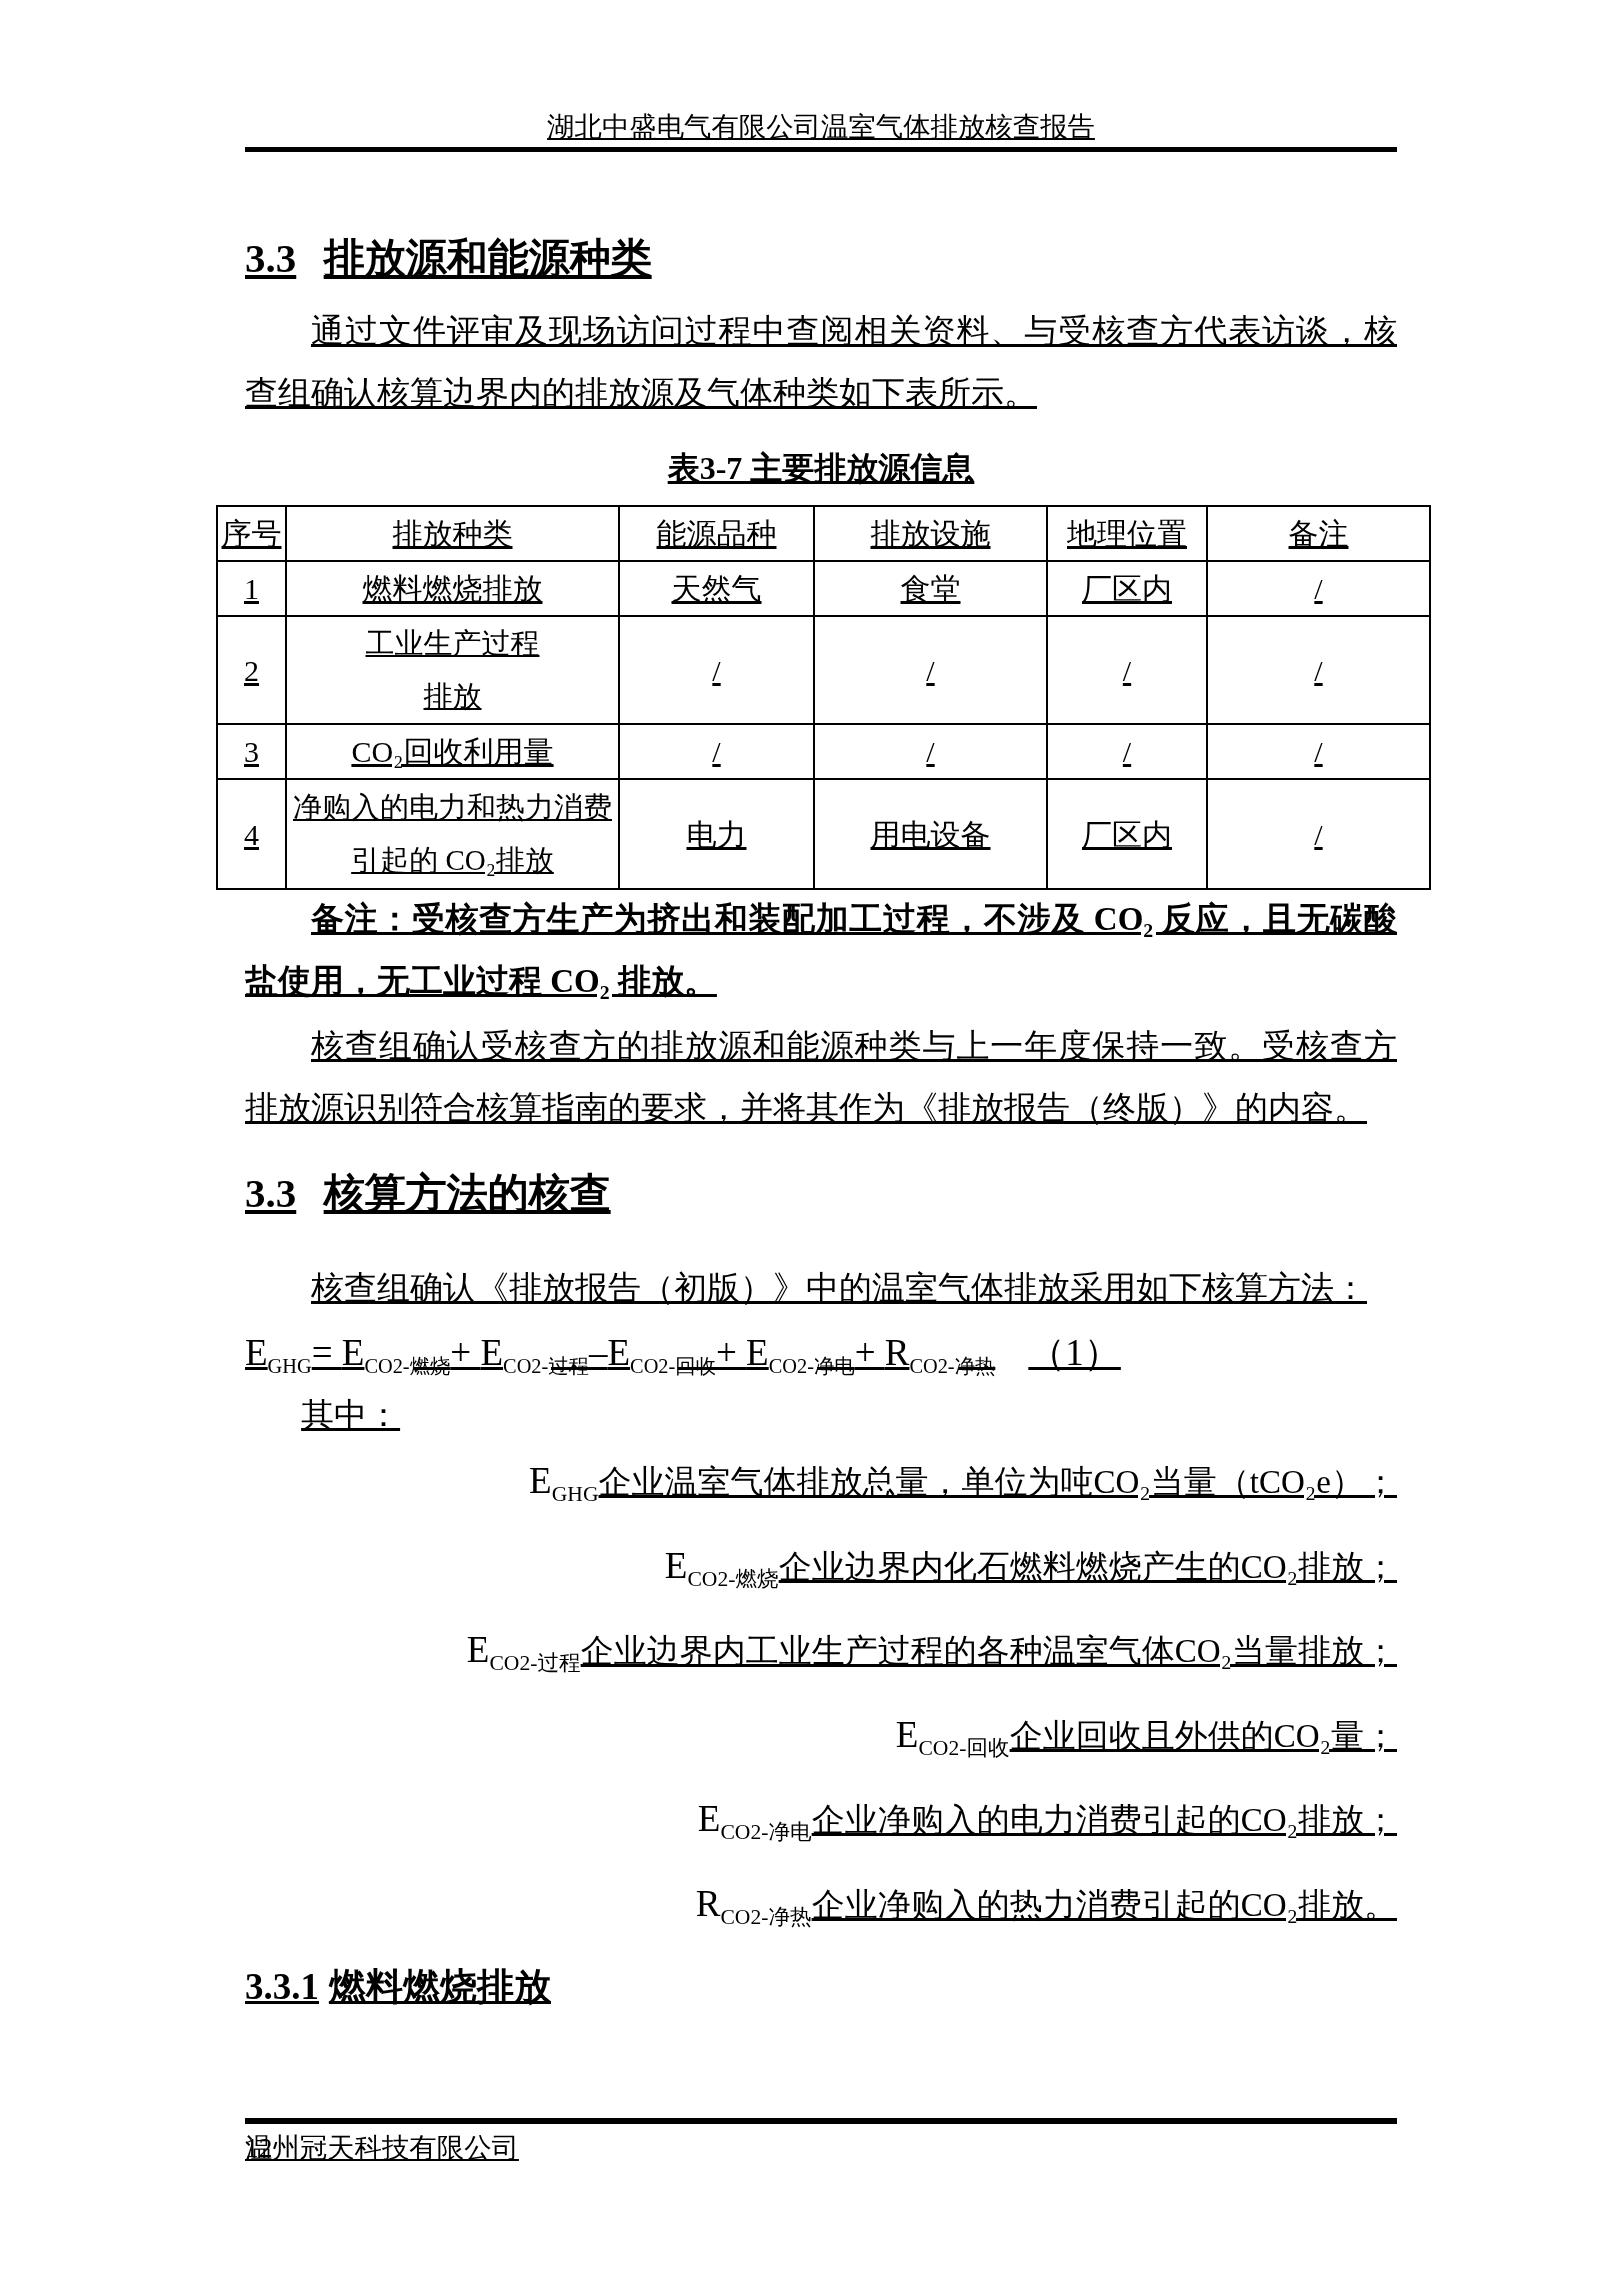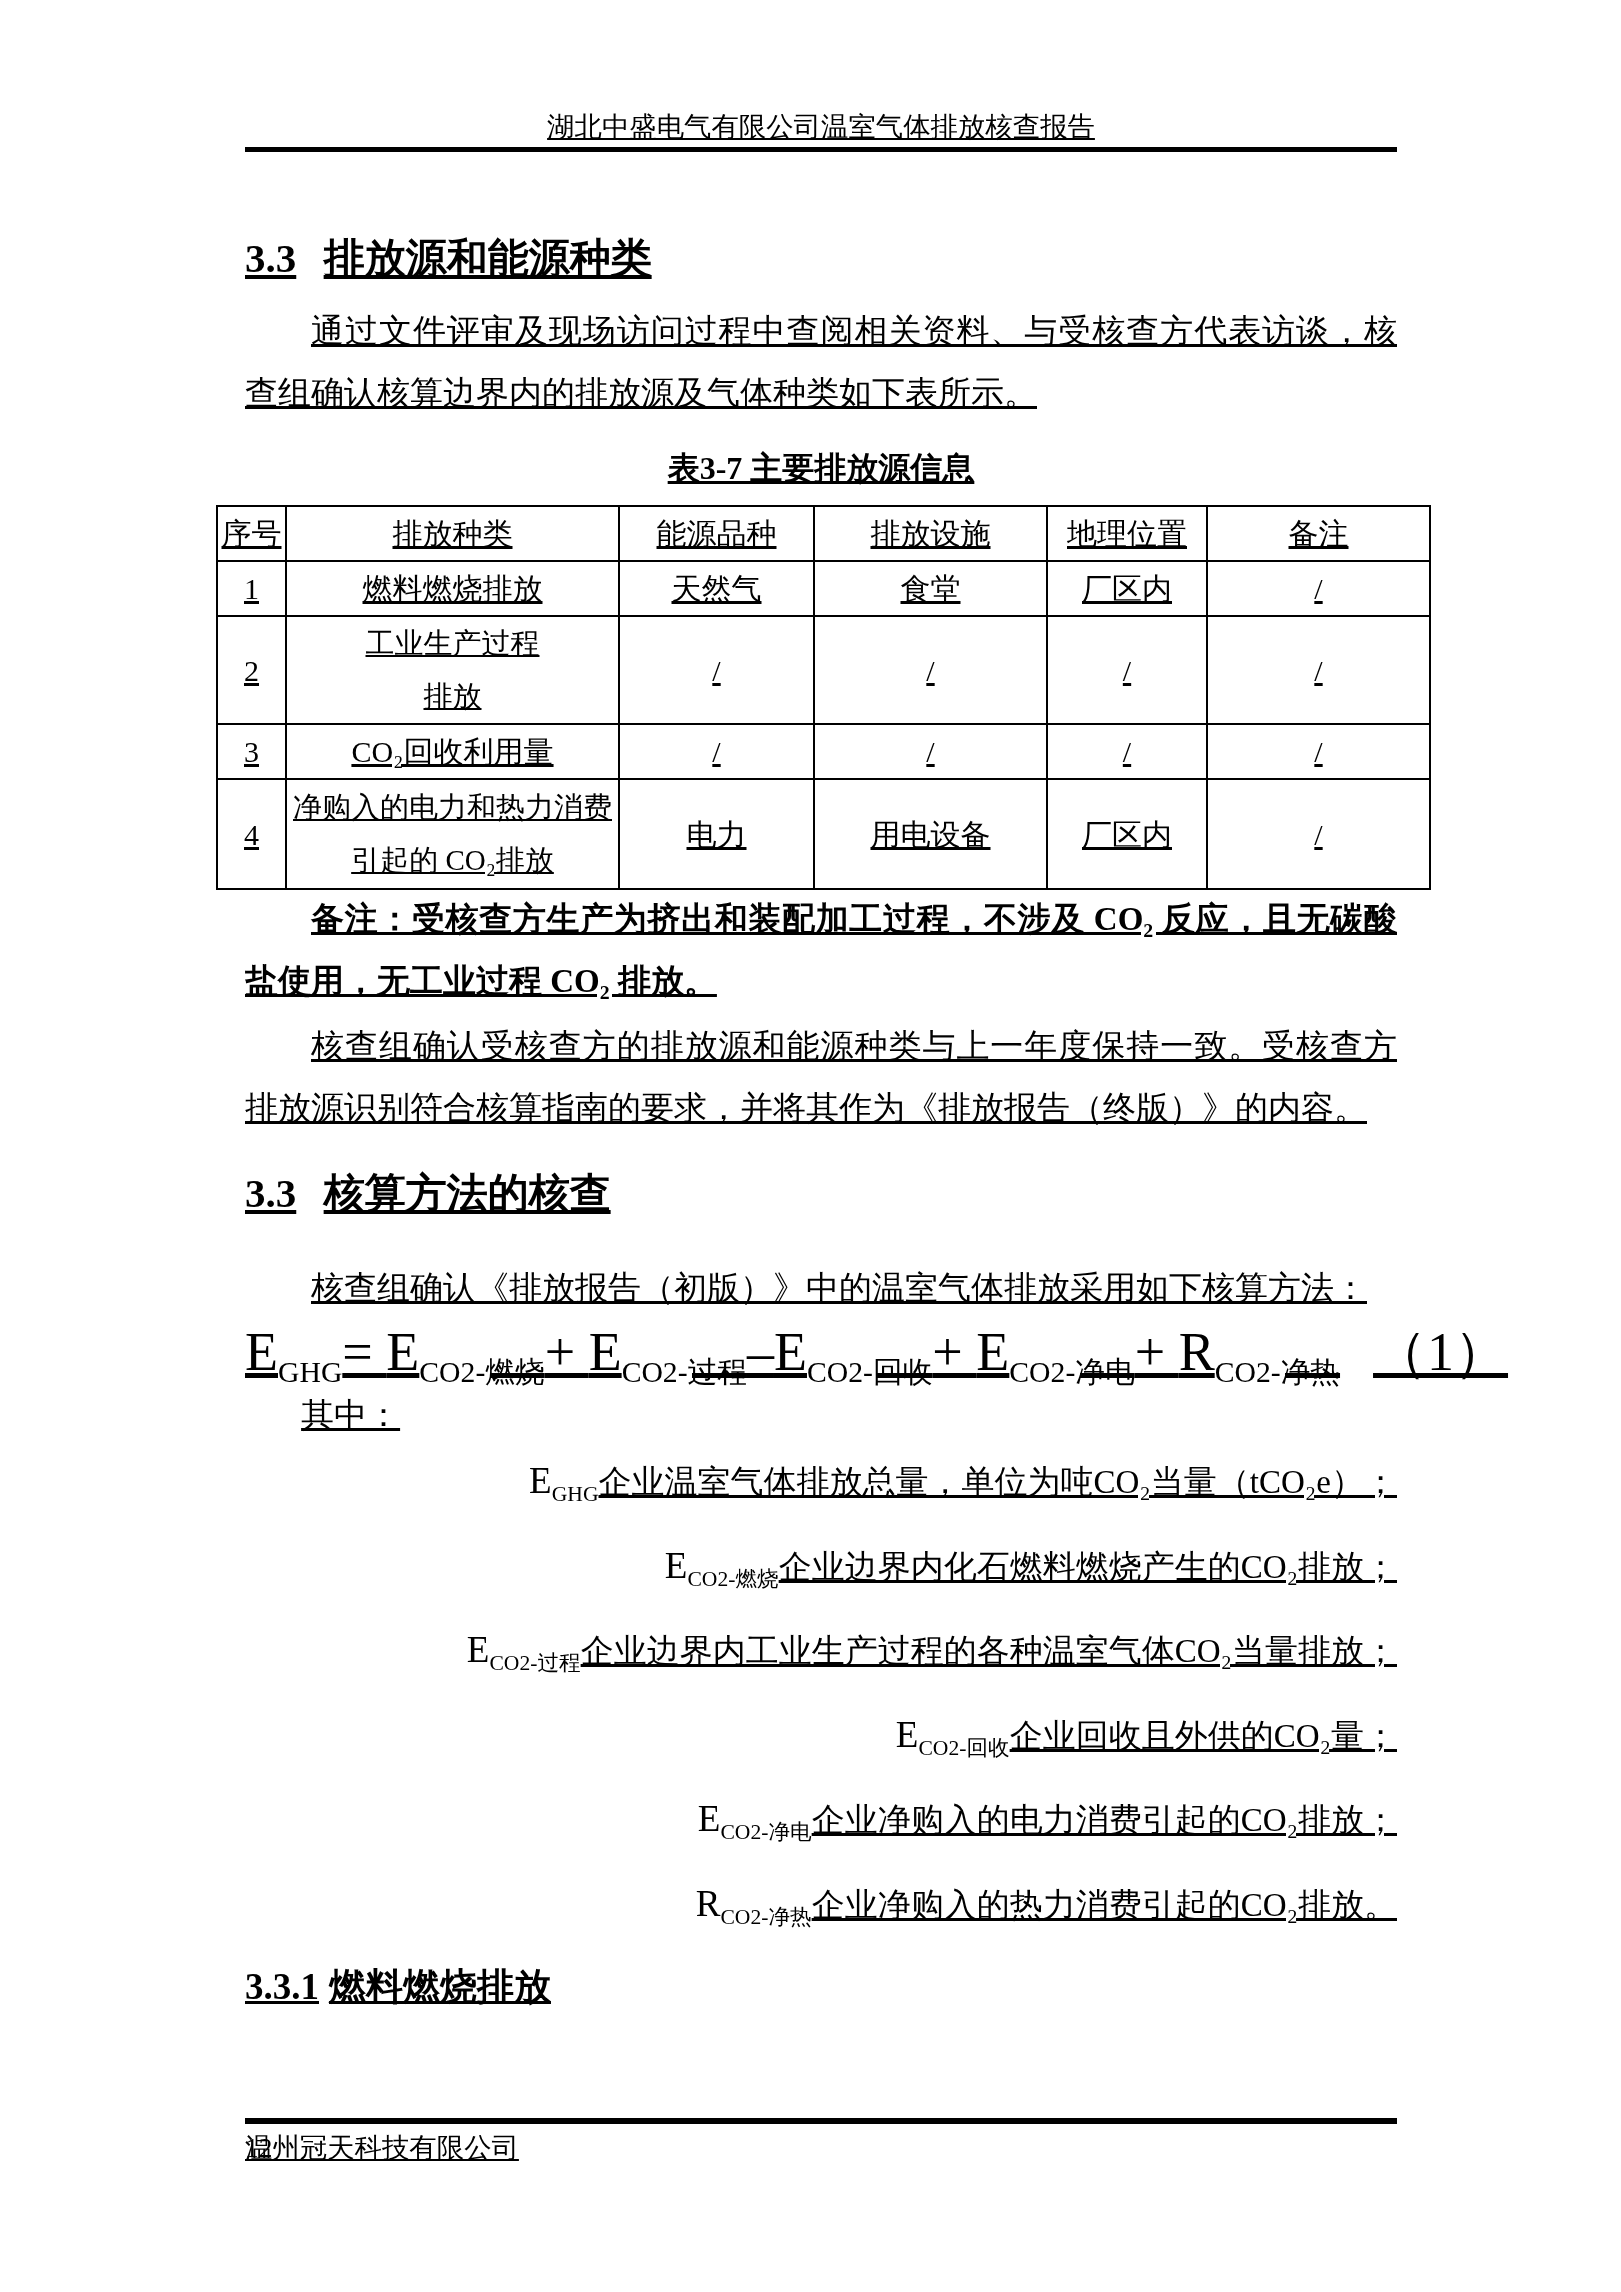--- a/index.html
+++ b/index.html
@@ -47,21 +47,21 @@
     font-weight:normal;padding:0 2px;line-height:53px;
   }
   .pre{white-space:pre-line;font-size:29px;}
   tr.r-head{height:51px;}
   tr.r1{height:51px;}
   tr.r2{height:106px;}
   tr.r3{height:51px;}
   tr.r4{height:110px;}
 
   
-  .formula{top:1325px;text-align:right;font-size:54px;line-height:55px;white-space:nowrap;}
+  .formula{top:1325px;text-align:left;font-size:37px;line-height:55px;white-space:nowrap;}
   .formula sub{font-size:0.55em;line-height:0;}
   .formula .fnum{margin-left:33px;}
 
   
   .defs{top:1450px;}
   .def-row{height:62px;margin-bottom:22.5px;padding-left:51px;font-size:33px;line-height:62px;white-space:nowrap;text-align:right;}
   .def-term{display:inline-block;width:150px;font-size:37px;}
   .def-term sub{font-size:21.6px;line-height:0;}
 
   

